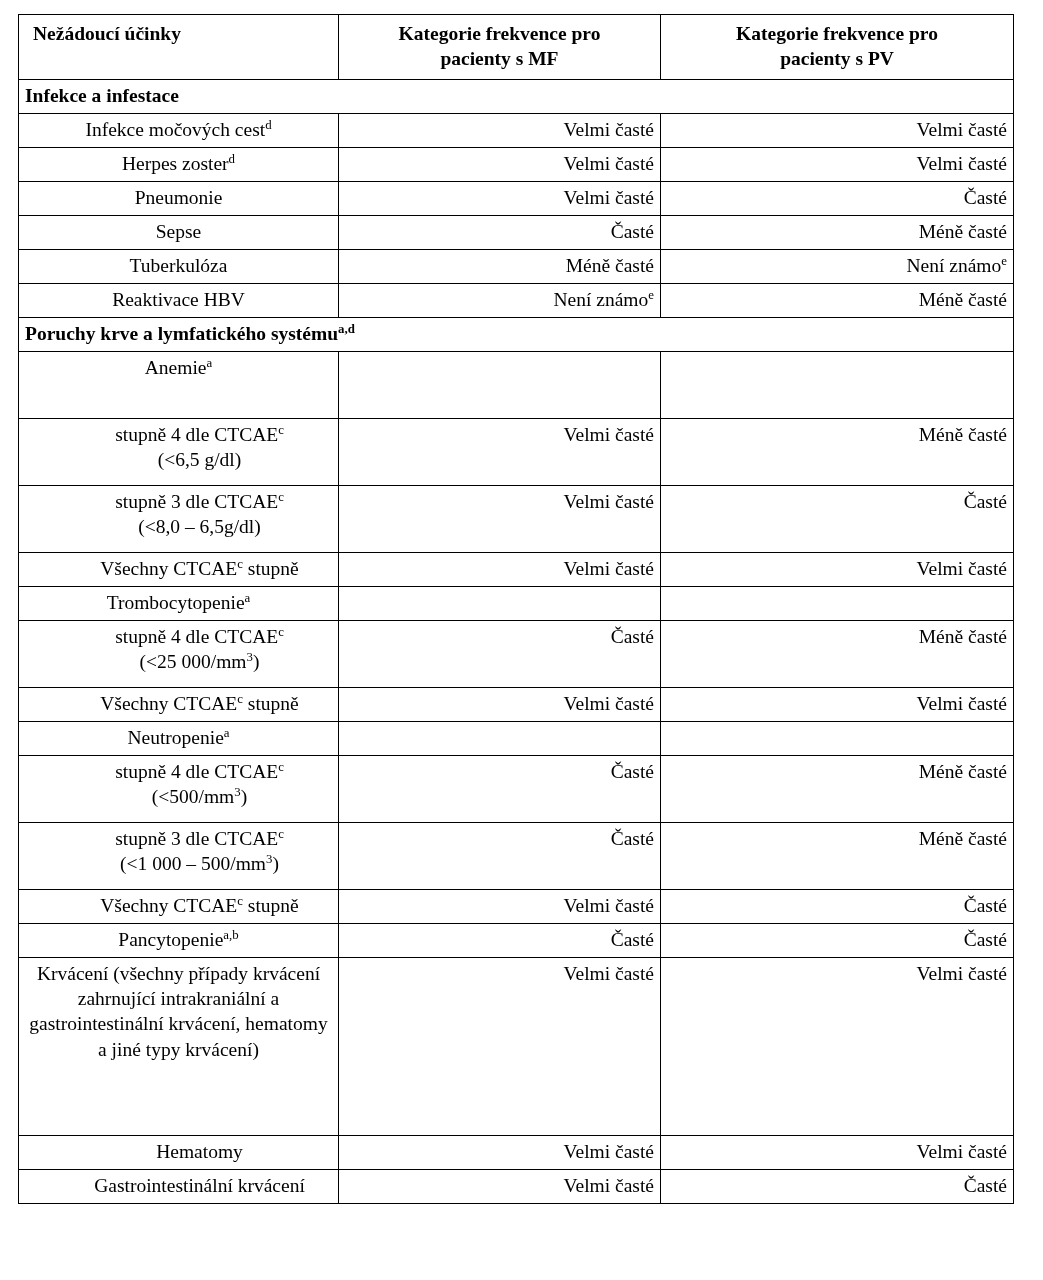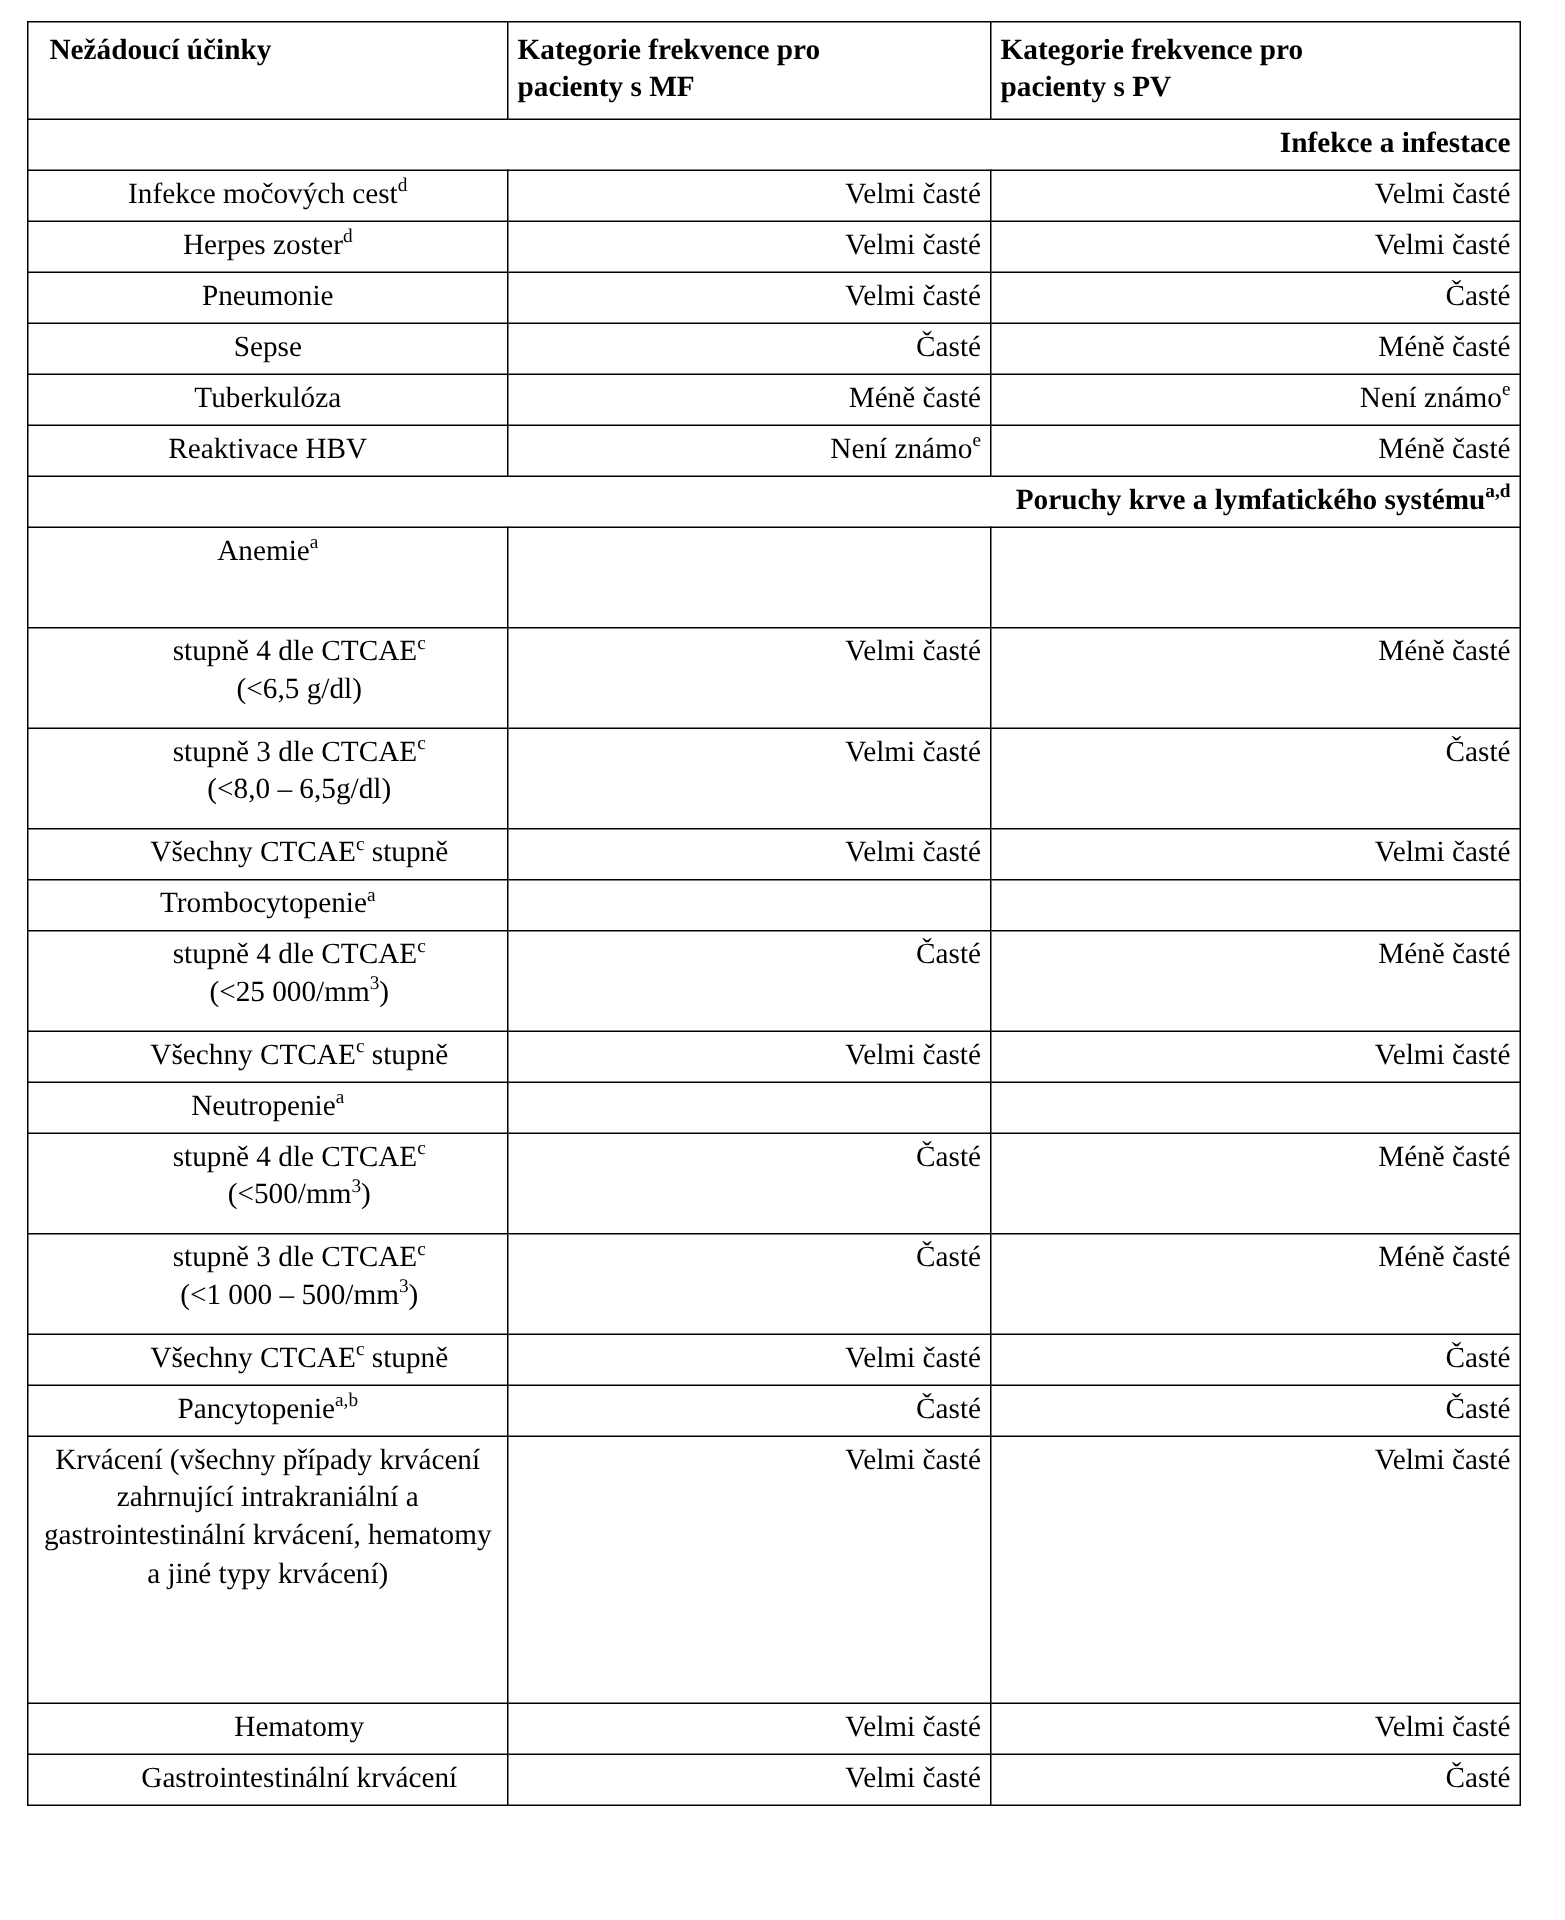--- a/index.html
+++ b/index.html
@@ -35,34 +35,35 @@
     padding: 3px 6px 4px 6px;
     vertical-align: top;
     background: #ffffff;
   }
   col.c-ae    { width: 320px; }
   col.c-mf    { width: 322px; }
   col.c-pv    { width: 353px; }
 
   
   tr.head td {
+    text-align: center;
     font-weight: bold;
     vertical-align: top;
     padding-top: 6px;
     padding-bottom: 7px;
   }
   tr.head td.ae-head {
     text-align: left;
     padding-left: 14px;
   }
 
   
   td.section {
     font-weight: bold;
-    text-align: right;
+    text-align: left;
     padding-left: 14px;
     padding-top: 4px;
     padding-bottom: 4px;
   }
 
   
   td.ae {
     text-align: center;
     padding-left: 14px;
   }

